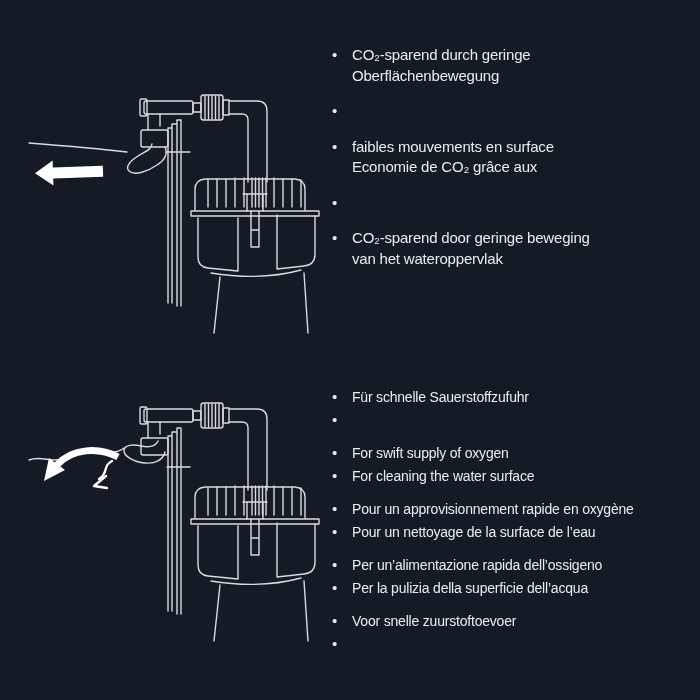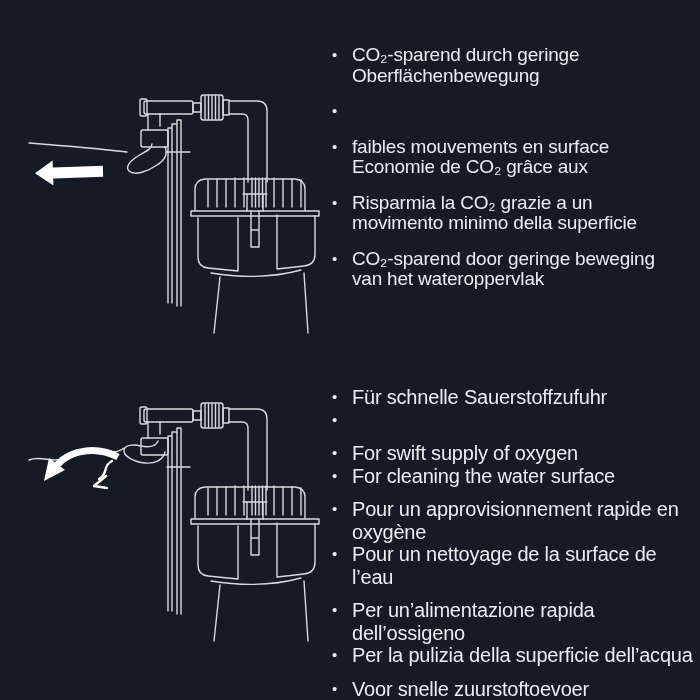--- a/index.html
+++ b/index.html
@@ -19,23 +19,23 @@
   .ln2{stroke:var(--arrow);fill:none;stroke-width:2.4;stroke-linecap:round;stroke-linejoin:round}
   .thick{stroke:var(--arrow);fill:none;stroke-width:7;stroke-linecap:butt}
   .fw{fill:var(--arrow);stroke:none}
   .text-col{position:absolute;left:332px;width:362px;letter-spacing:-0.2px;}
   .text-col.top{top:45px}
   .text-col.bottom{top:386px}
   .b-item{display:flex;margin-bottom:15px}
   .b-row{display:flex}
   .group{margin-bottom:11px}
   .dot{width:14px;min-width:14px;margin-right:6px;font-size:15px;line-height:20.5px;text-align:left}
-  .lines{font-size:19px;line-height:20.5px}
+  .lines{font-size:15px;line-height:20.5px}
   .text-col.bottom .dot{line-height:22.5px}
-  .text-col.bottom .lines,.text-col.bottom .line-single{font-size:20px;line-height:22.5px}
+  .text-col.bottom .lines,.text-col.bottom .line-single{font-size:14px;line-height:22.5px}
 </style>
 </head>
 <body>
 
 <div class="canvas">
 
   <svg width="0" height="0" style="position:absolute" aria-hidden="true">
     <defs>
       <g id="device-art">
 
@@ -114,24 +114,20 @@
     </div>
     <div class="b-item">
       <span class="dot">•</span>
       <div class="lines">
           <div>faibles mouvements en surface</div>
           <div>Economie de CO₂ grâce aux</div>
         </div>
     </div>
     <div class="b-item">
       <span class="dot">•</span>
-      <div class="lines">
-          <div>Risparmia la CO₂ grazie a un</div>
-          <div>movimento minimo della superficie</div>
-        </div>
     </div>
     <div class="b-item">
       <span class="dot">•</span>
       <div class="lines">
           <div>CO₂-sparend door geringe beweging</div>
           <div>van het wateroppervlak</div>
         </div>
     </div>
   </div>
 

